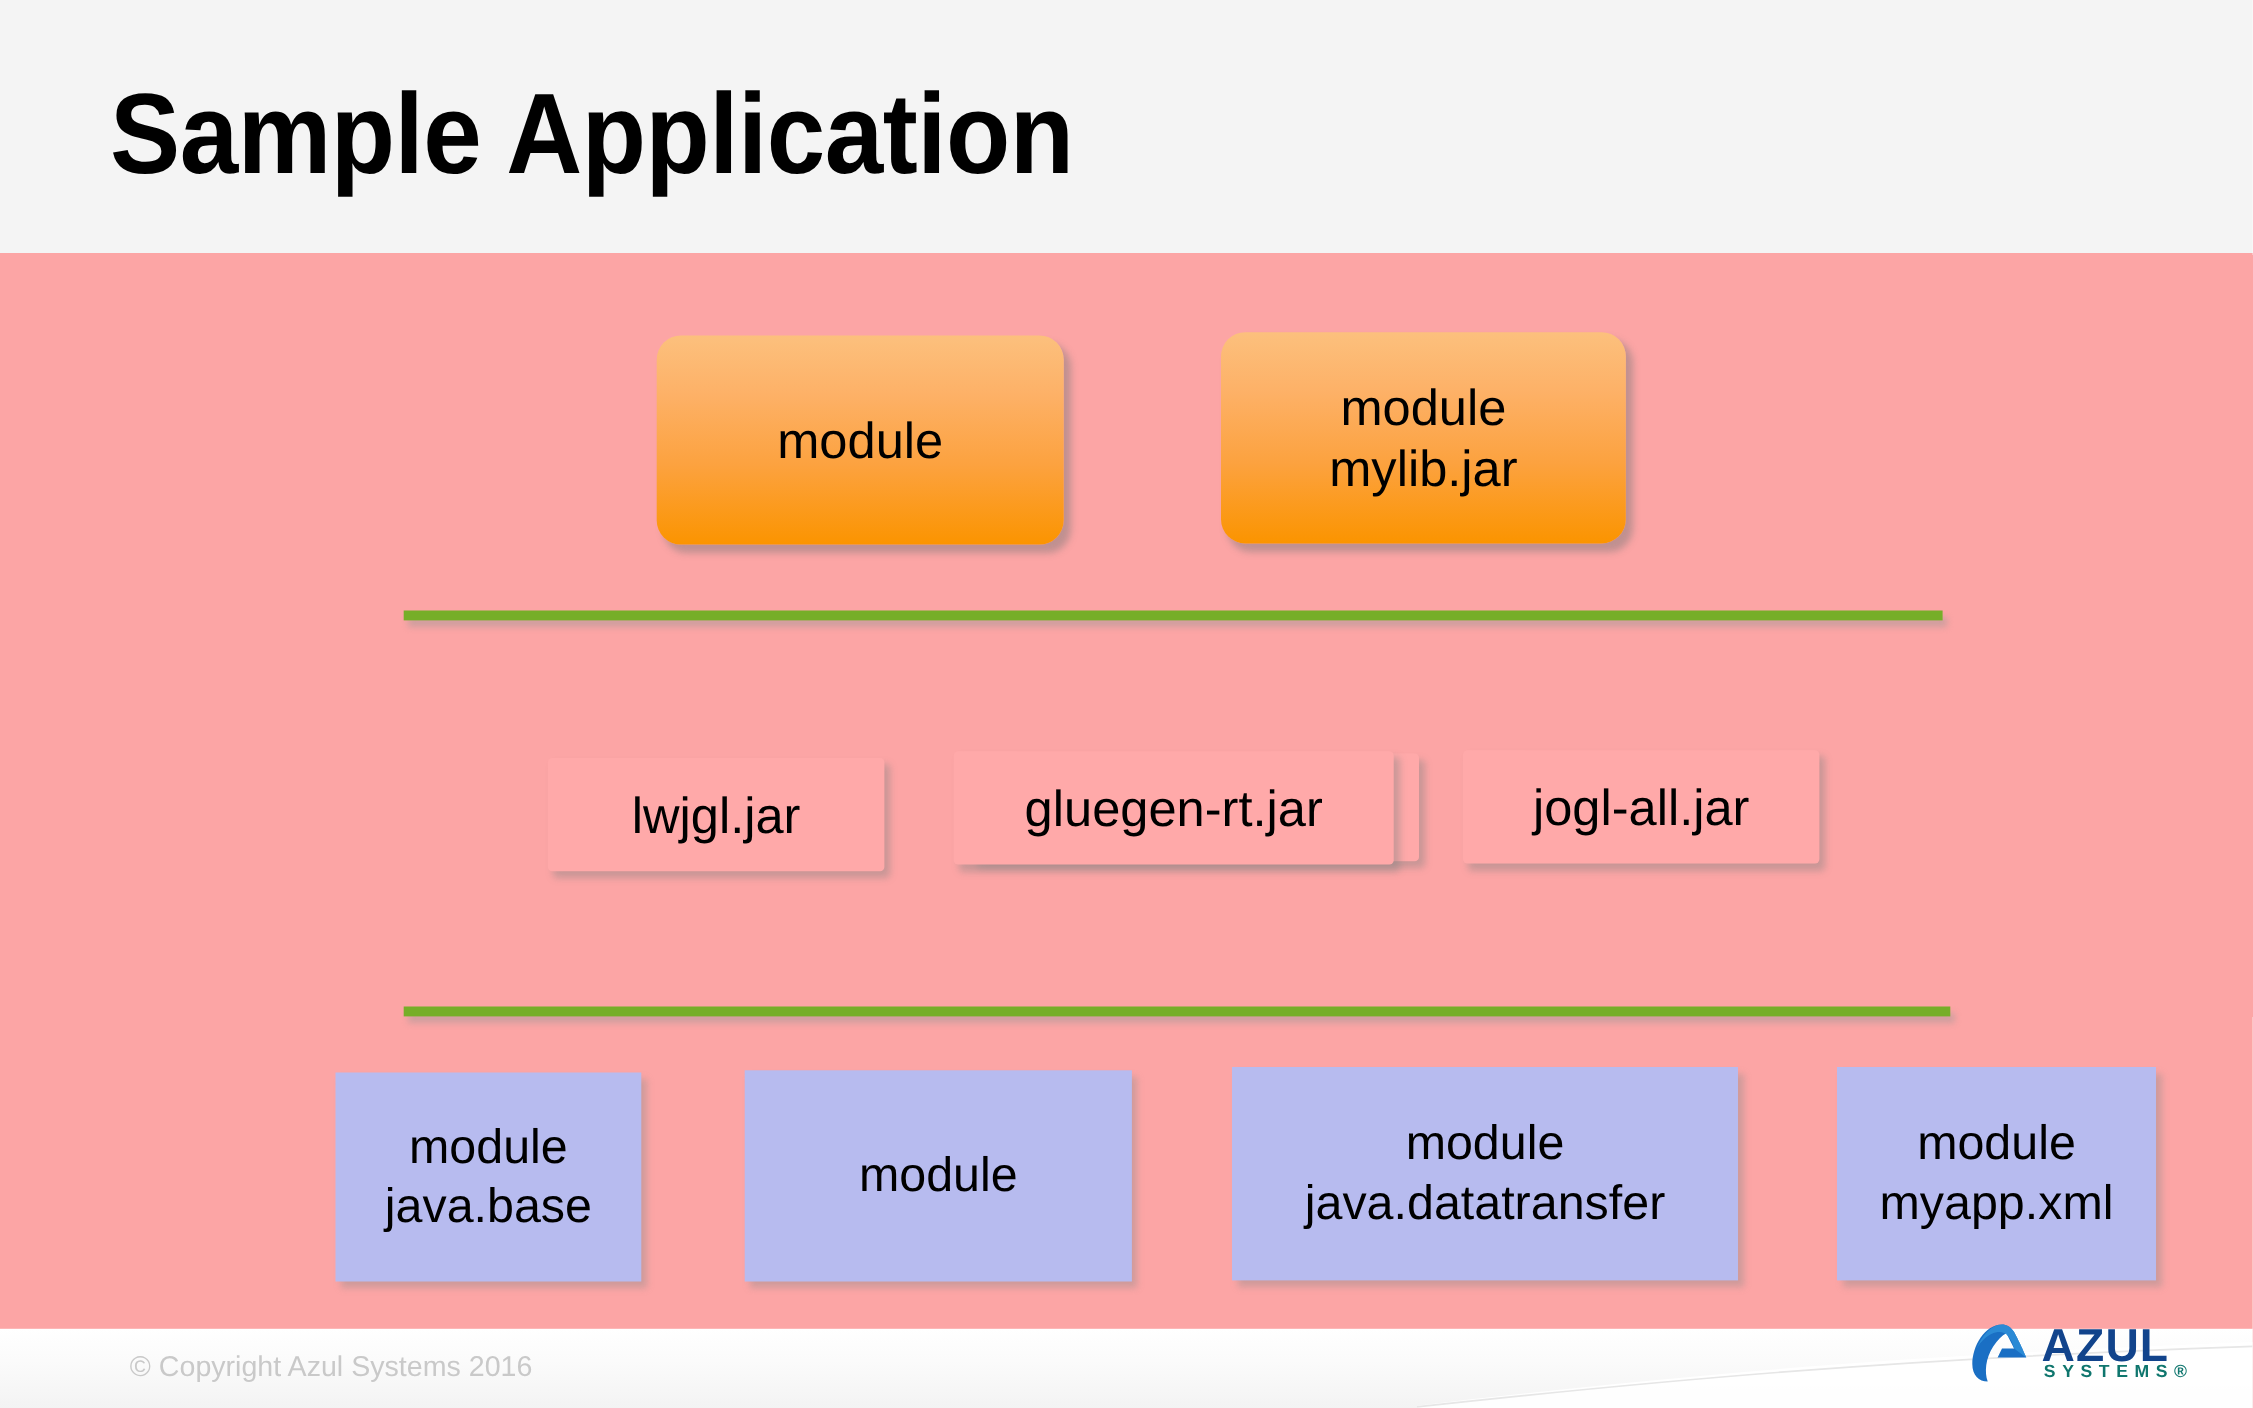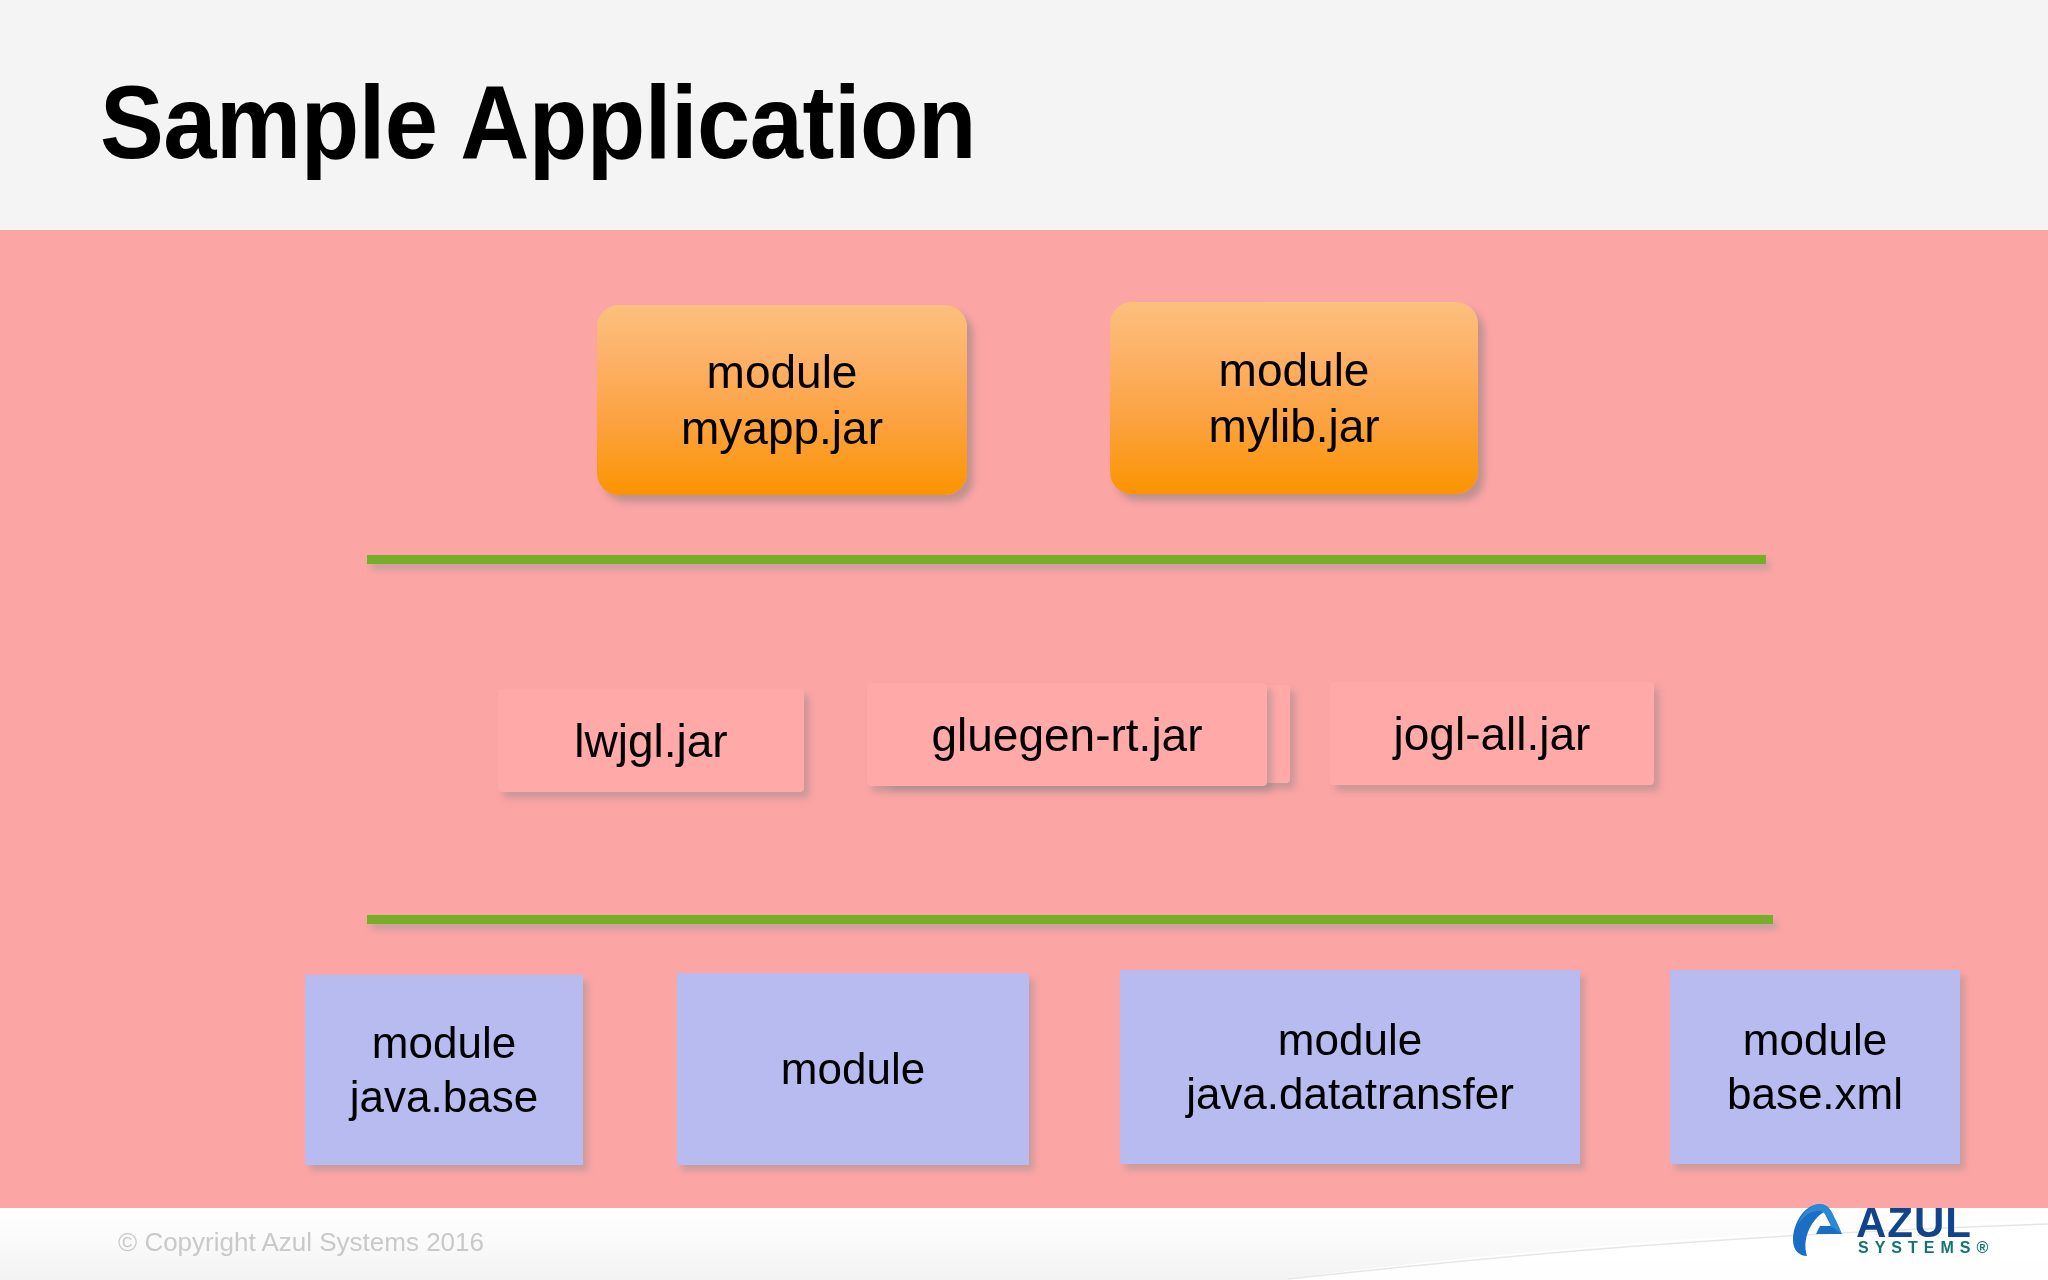--- a/index.html
+++ b/index.html
@@ -180,21 +180,20 @@
 </head>
 <body>
 
 <div class="header-band"></div>
 <div class="slide-title">Sample Application</div>
 
 <div class="canvas">
 
   <div class="orange-box" style="left:597px; top:75px; width:370px; height:190px;">
     <span>module</span>
-    <span>myapp.jar</span>
   </div>
 
   <div class="orange-box" style="left:1110px; top:72px; width:368px; height:192px;">
     <span>module</span>
     <span>mylib.jar</span>
   </div>
 
   <div class="green-rule" style="left:367px; top:325px; width:1399px;"></div>
 
   <div class="pink-box" style="left:498px; top:459px; width:306px; height:103px;">
@@ -221,21 +220,21 @@
     <span>module</span>
   </div>
 
   <div class="purple-box" style="left:1120px; top:740px; width:460px; height:194px;">
     <span>module</span>
     <span>java.datatransfer</span>
   </div>
 
   <div class="purple-box" style="left:1670px; top:740px; width:290px; height:194px;">
     <span>module</span>
-    <span>base.xml</span>
+    <span>myapp.xml</span>
   </div>
 
 </div>
 
 <div class="footer-band"></div>
 
 <div class="footer-swoosh">
   <svg width="760" height="72" viewBox="0 0 760 72" xmlns="http://www.w3.org/2000/svg">
     <path d="M0,70 C220,44 430,24 760,12 L760,72 L0,72 Z" fill="#ffffff" opacity="0.9"></path>
     <path d="M0,71 C230,46 440,27 760,16" fill="none" stroke="#e6e6e6" stroke-width="1.5"></path>

